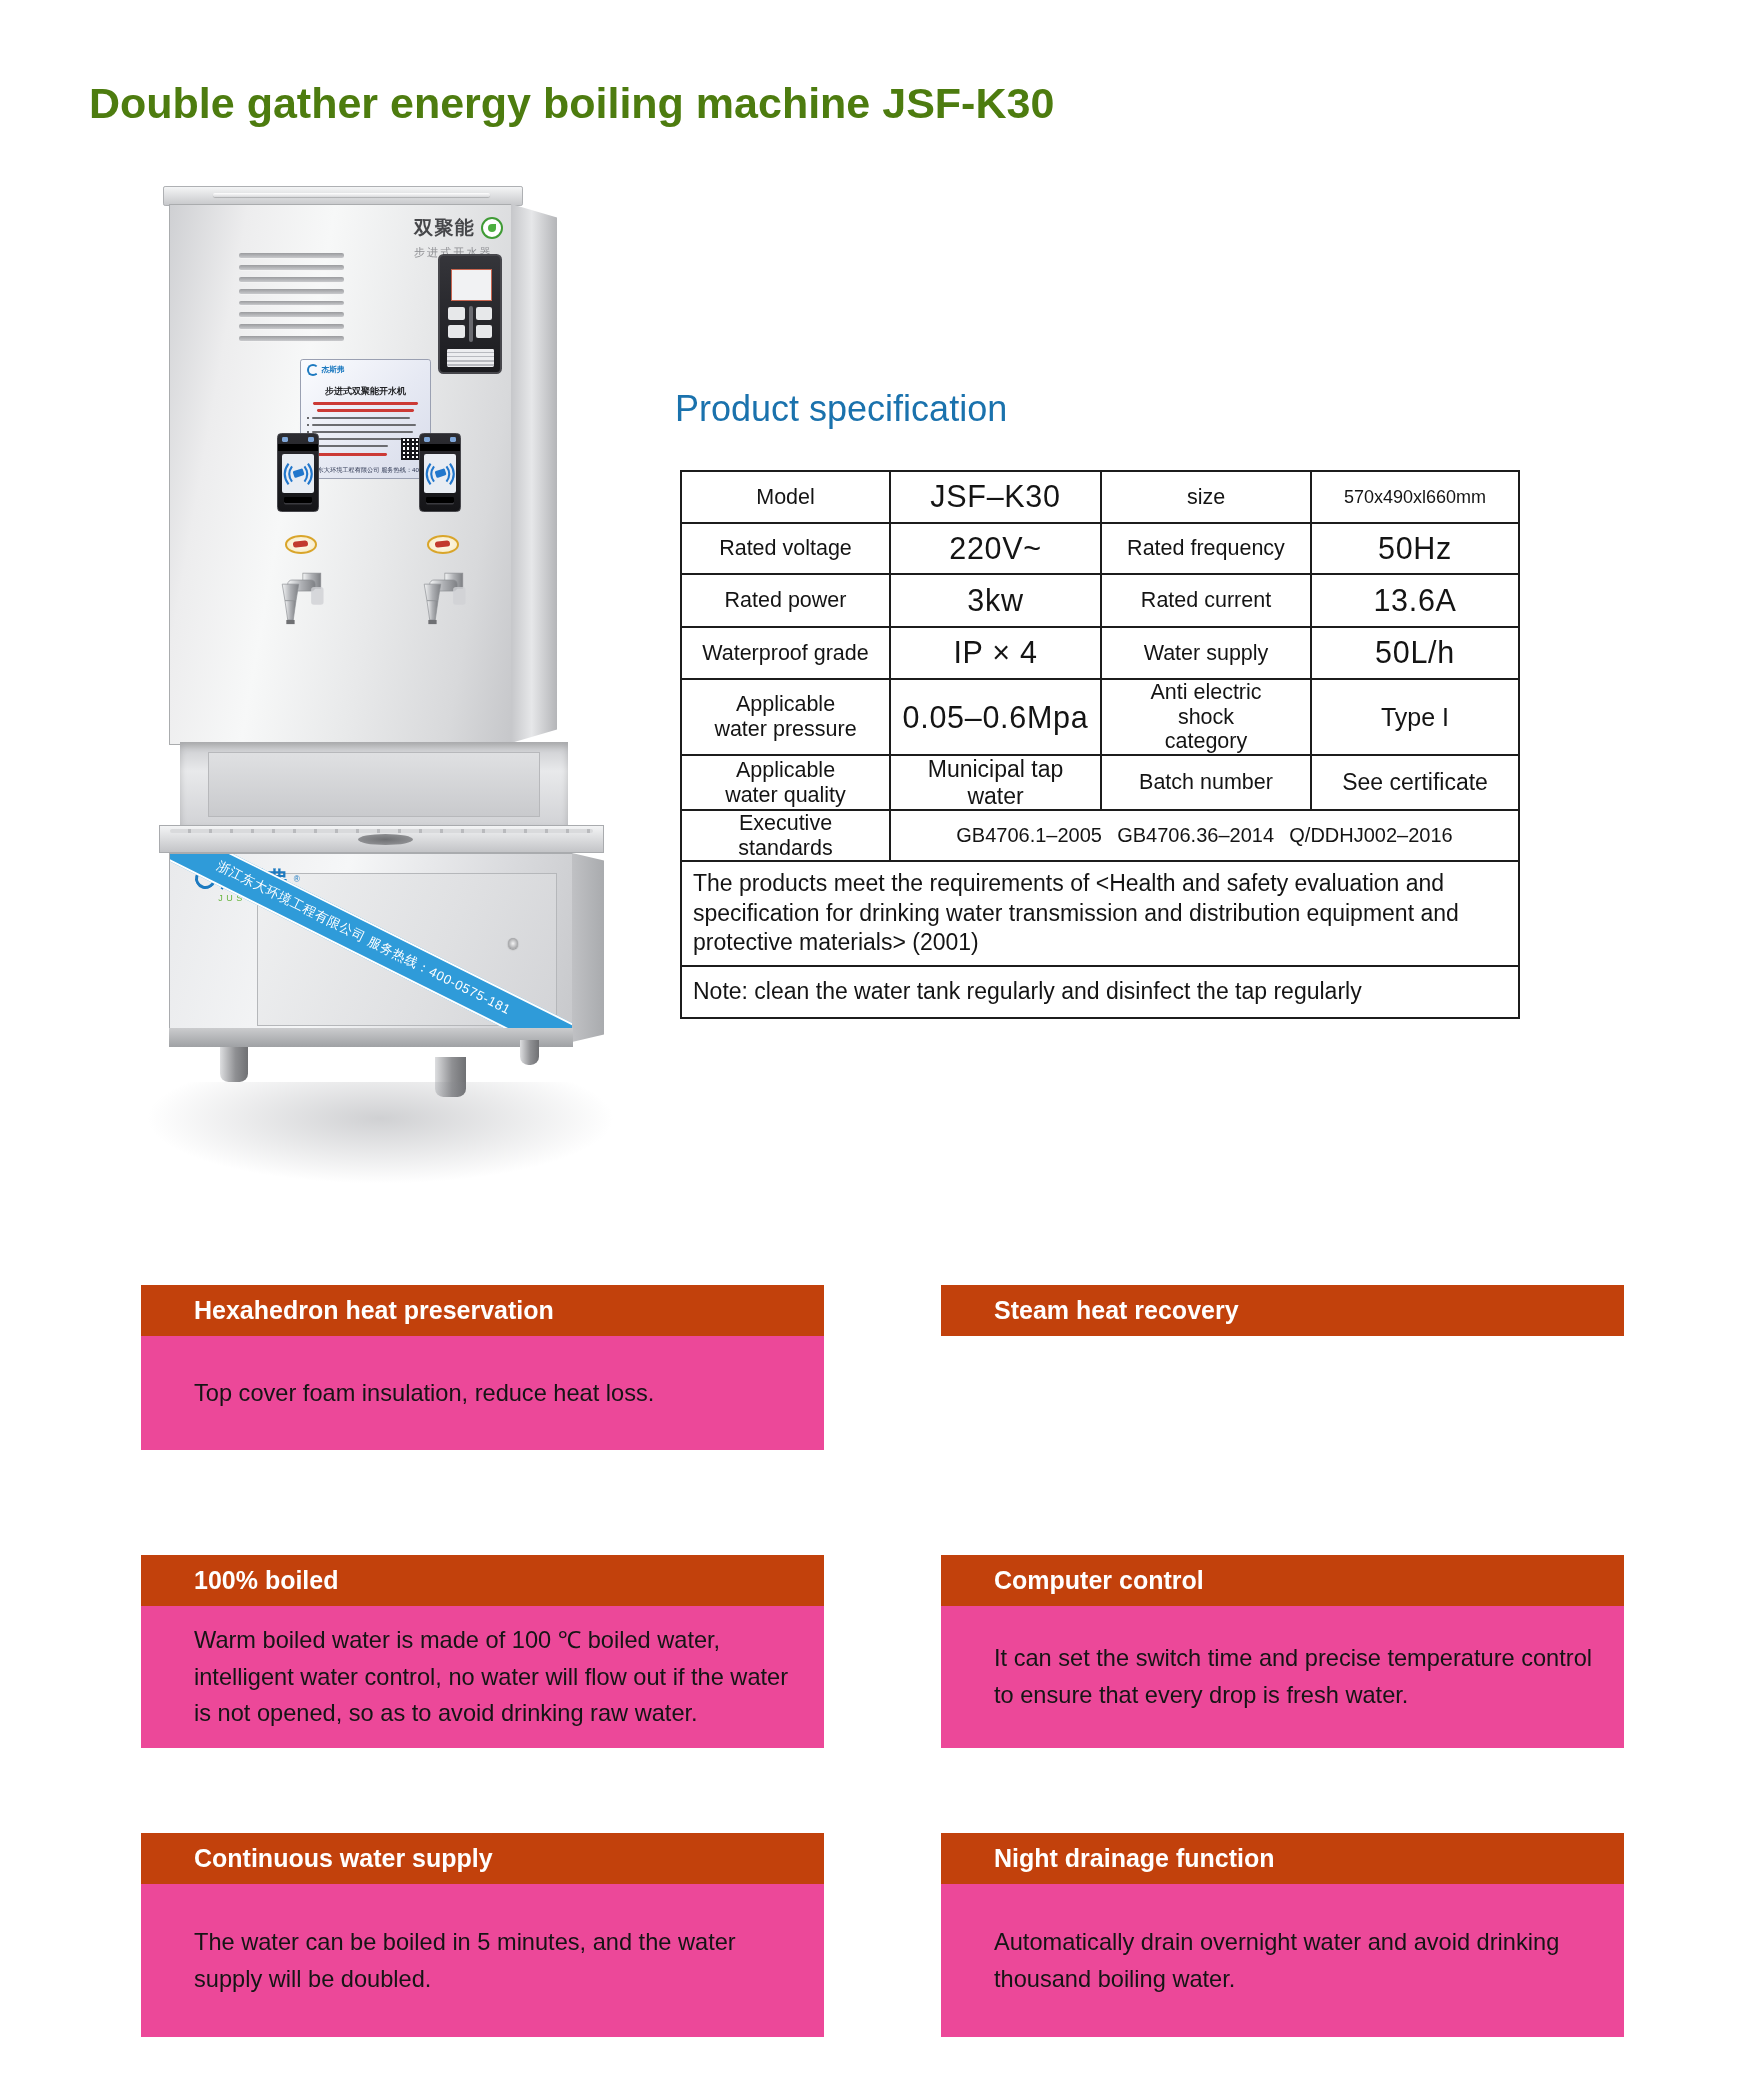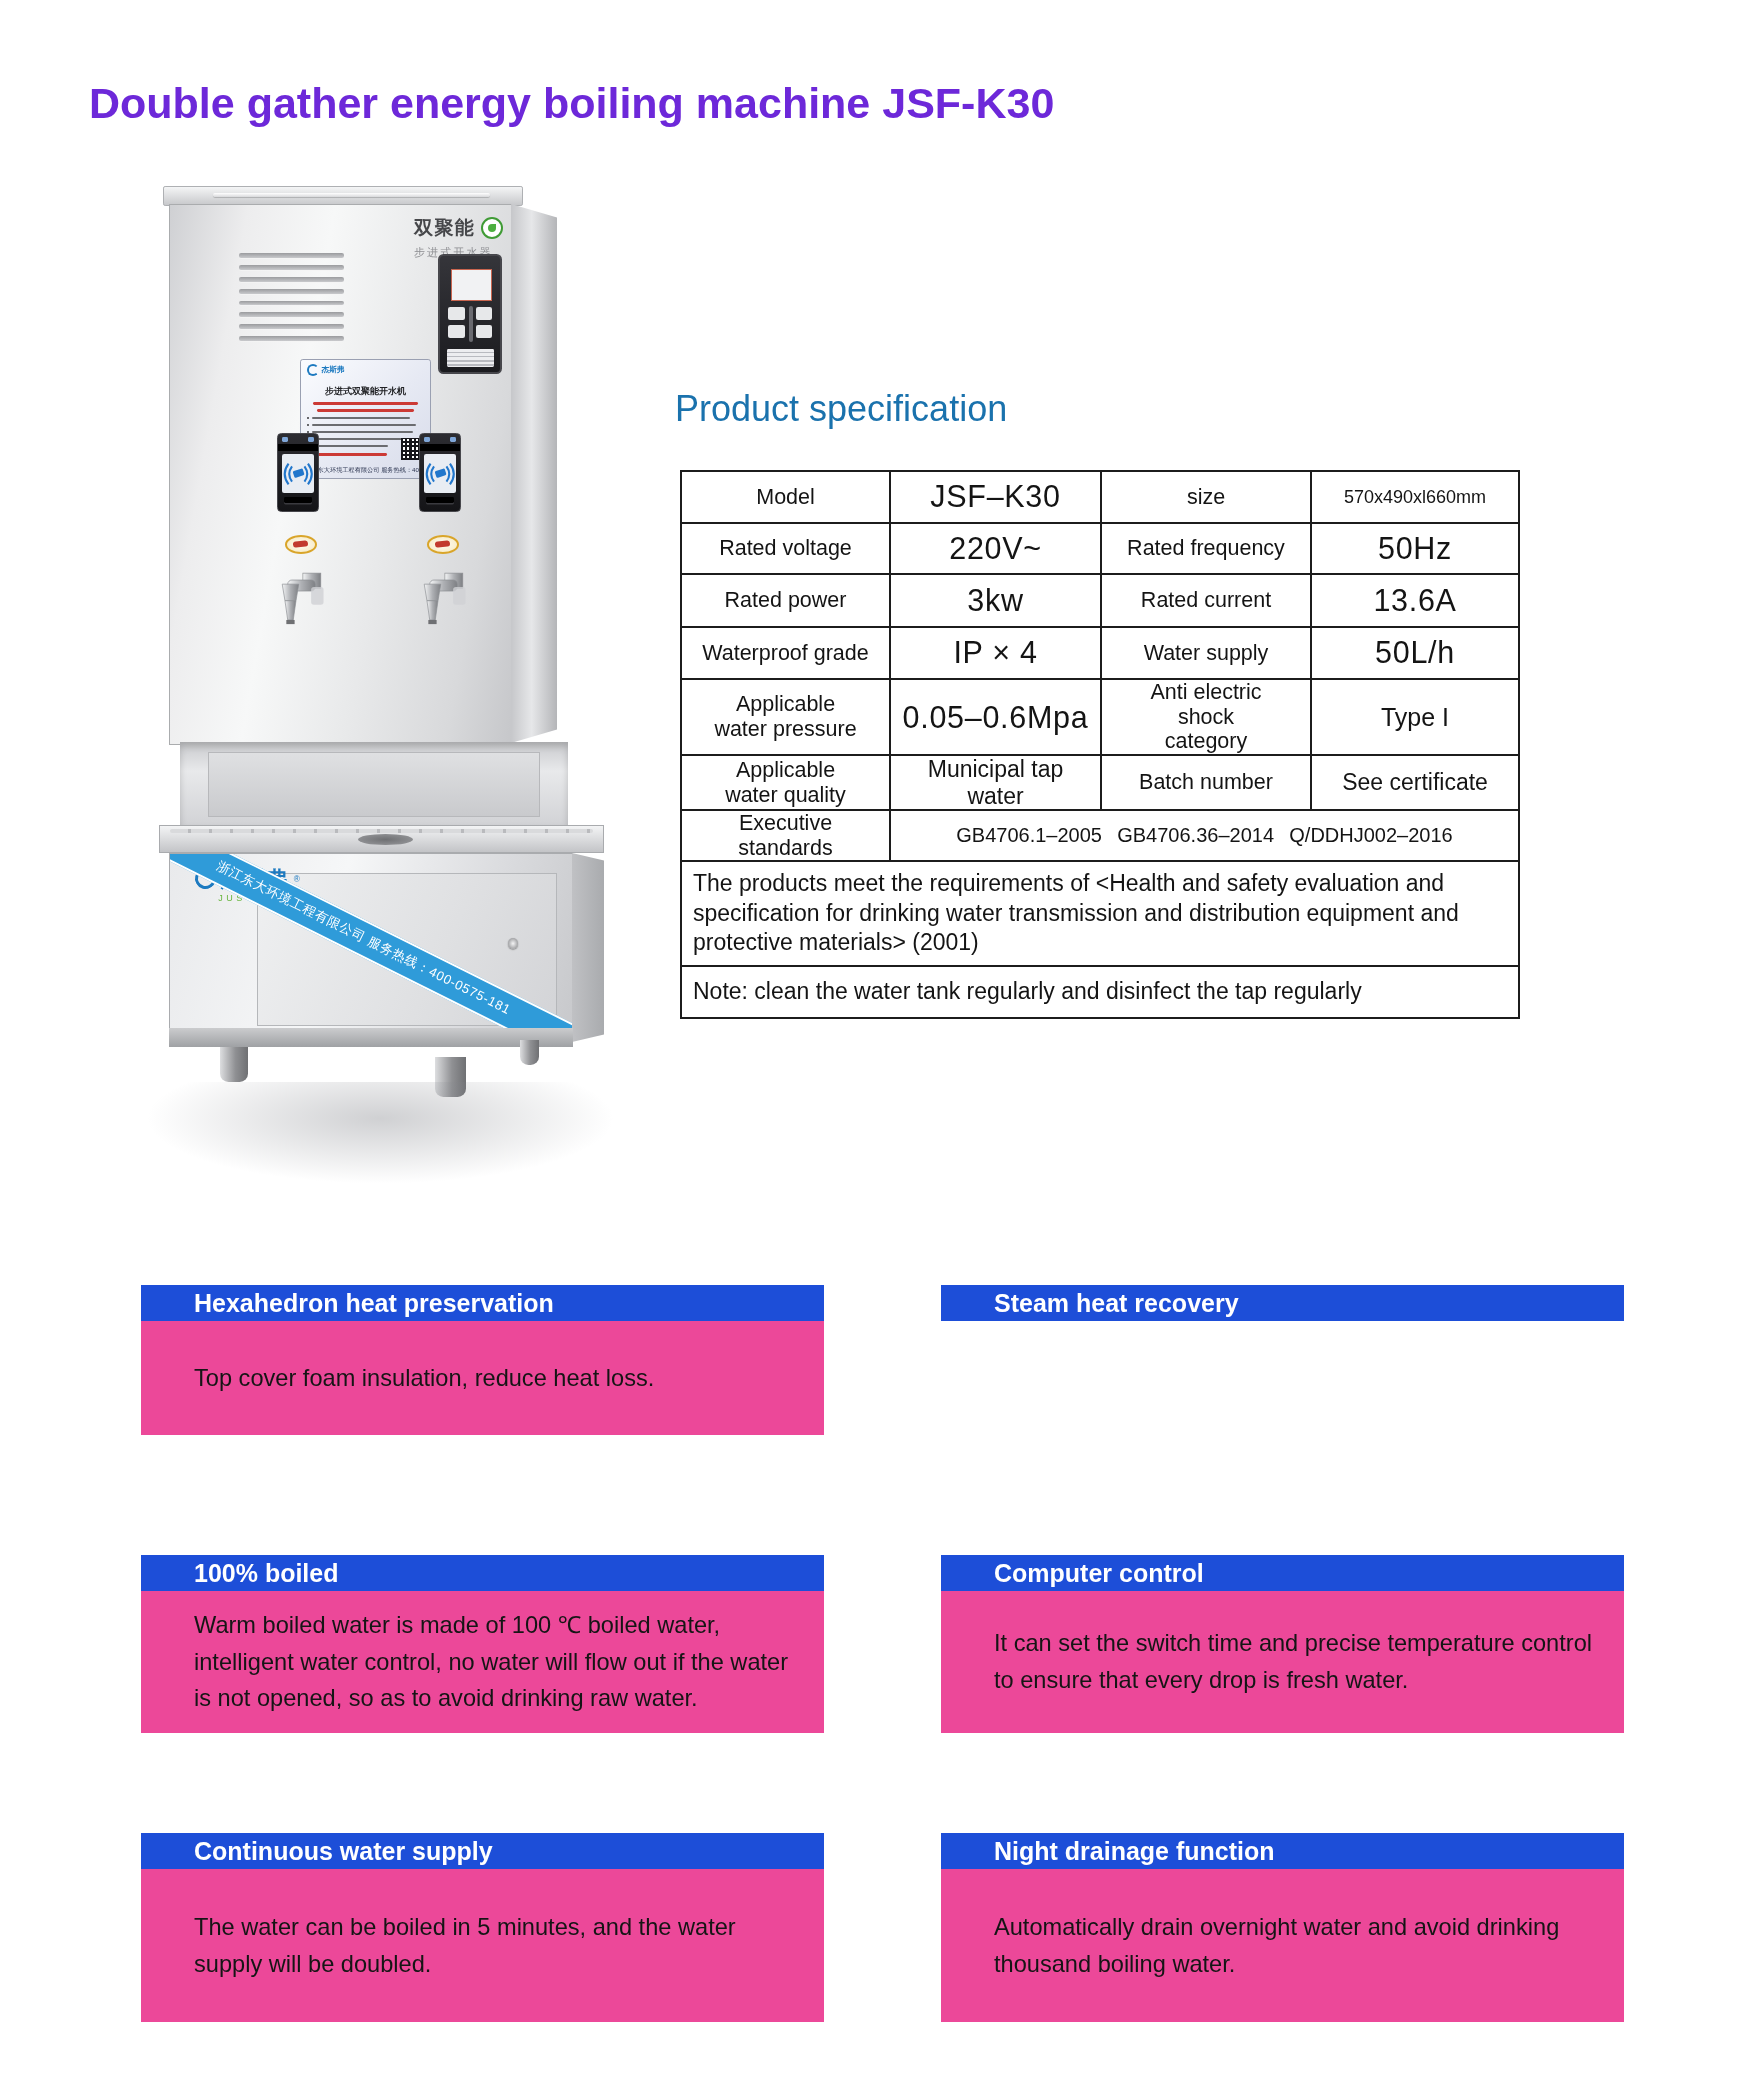--- a/index.html
+++ b/index.html
@@ -1,21 +1,21 @@
 <!DOCTYPE html>
 <html style="font-size:11px"><head>
 <meta charset="utf-8">
 <style>
   html,body{margin:0;padding:0;background:#ffffff;}
   #page{position:relative;width:1745px;height:2097px;background:#ffffff;overflow:hidden;
         font-family:"Liberation Sans", sans-serif;color:#111;}
 
   
   .page-title{position:absolute;left:89px;top:50px;font-size:43px;font-weight:700;
-              letter-spacing:0px;color:#6d28d9;}
+              letter-spacing:0px;color:#4d7c0f;}
 
   
   #machine{position:absolute;left:159px;top:186px;width:449px;height:1012px;}
   .lid{position:absolute;left:4.2px;top:0;width:358px;height:18px;
        background:linear-gradient(#f4f5f6,#c7c8cb);border:0.7px solid #aeb0b3;border-radius:2.1px;}
   .lid-slot{position:absolute;left:49px;top:6.2px;width:277px;height:4.2px;border-radius:2.1px;
        background:linear-gradient(#ffffff,#d8d9db);box-shadow:0 0.7px 0.7px rgba(0,0,0,.25);}
   .cab{position:absolute;left:9.7px;top:18px;width:341px;height:539px;
        border:0.7px solid #aaacae;
        background:linear-gradient(100deg,#cfd0d3 0%,#ededee 18%,#f7f8f8 38%,#e8e9ea 62%,#d8d9db 85%,#c6c7ca 100%);}
@@ -119,21 +119,21 @@
            font-size:21.5px;color:#141414;padding:0 12.5px;box-sizing:border-box;line-height:1.15;}
   #spec td.big{font-size:30.5px;letter-spacing:0.7px;}
   #spec td.med{font-size:25px;}
   #spec td.size-val{font-size:18px;padding:0 4.2px;letter-spacing:0px;margin-top:20px;}
   #spec td.narrow{padding:0 32px;}
   #spec td.gb{font-size:20px;word-spacing:9.7px;text-align:center;}
   #spec td.block{ text-align:left;font-size:23px;line-height:1.28;padding:7px 11px;}
 
   
   .feat{position:absolute;width:683px;}
-  .feat .bar{height:36px;background:#1d4ed8;display:flex;align-items:center;}
+  .feat .bar{height:51px;background:#c2410c;display:flex;align-items:center;}
   .feat .bar span{color:#ffffff;font-weight:700;font-size:25px;padding-left:53px;}
   .feat .body{background:#ec4899;padding:0 26px 0 53px;display:flex;align-items:center;}
   .feat .body p{margin:0;font-size:23.6px;line-height:1.55;color:#151515;}
   .f-r1 .body{height:114px;}
   .f-r2 .body{height:142px;}
   .f-r3 .body{height:153px;}
 </style>
 </head>
 <body>
 

